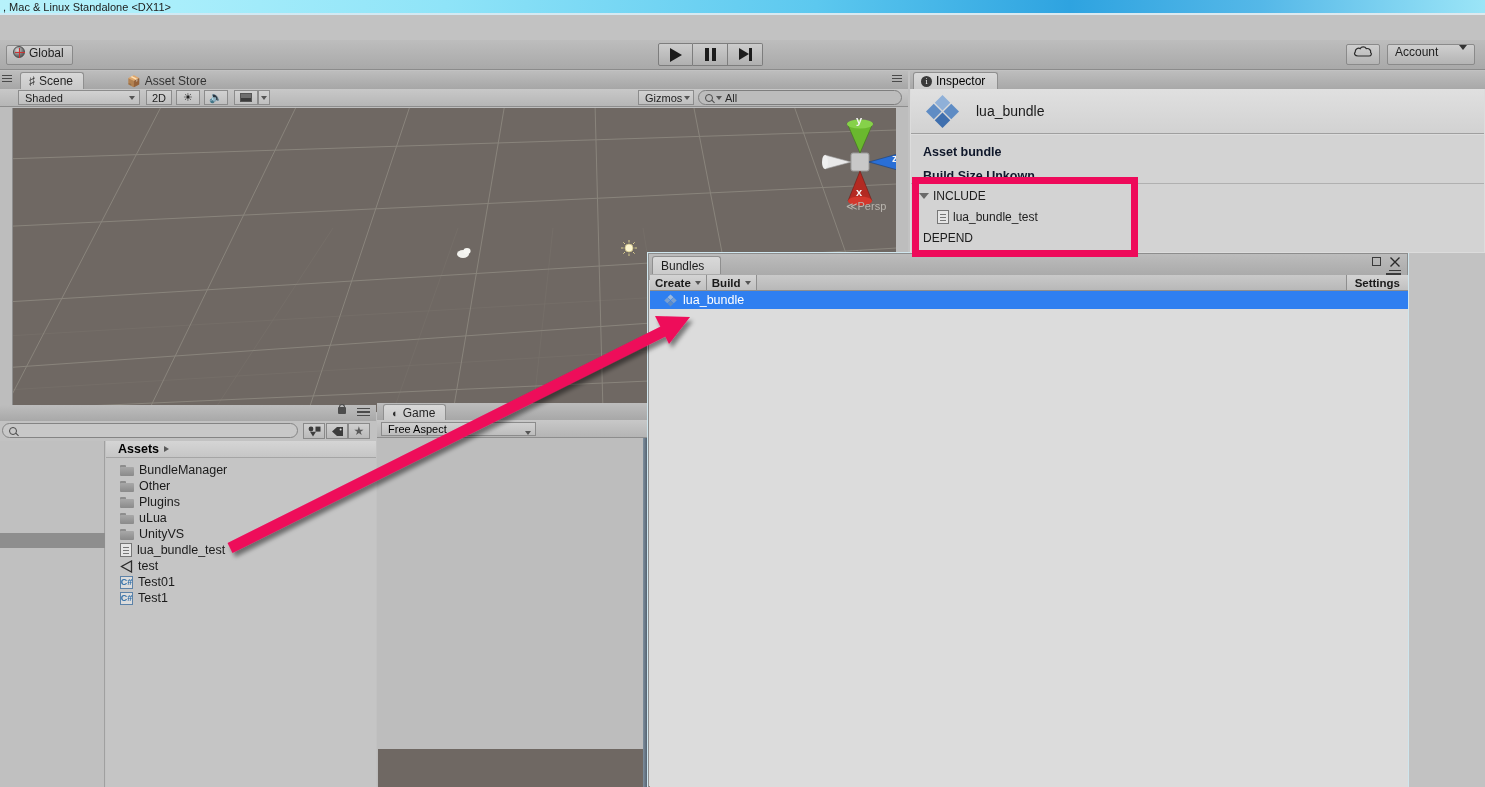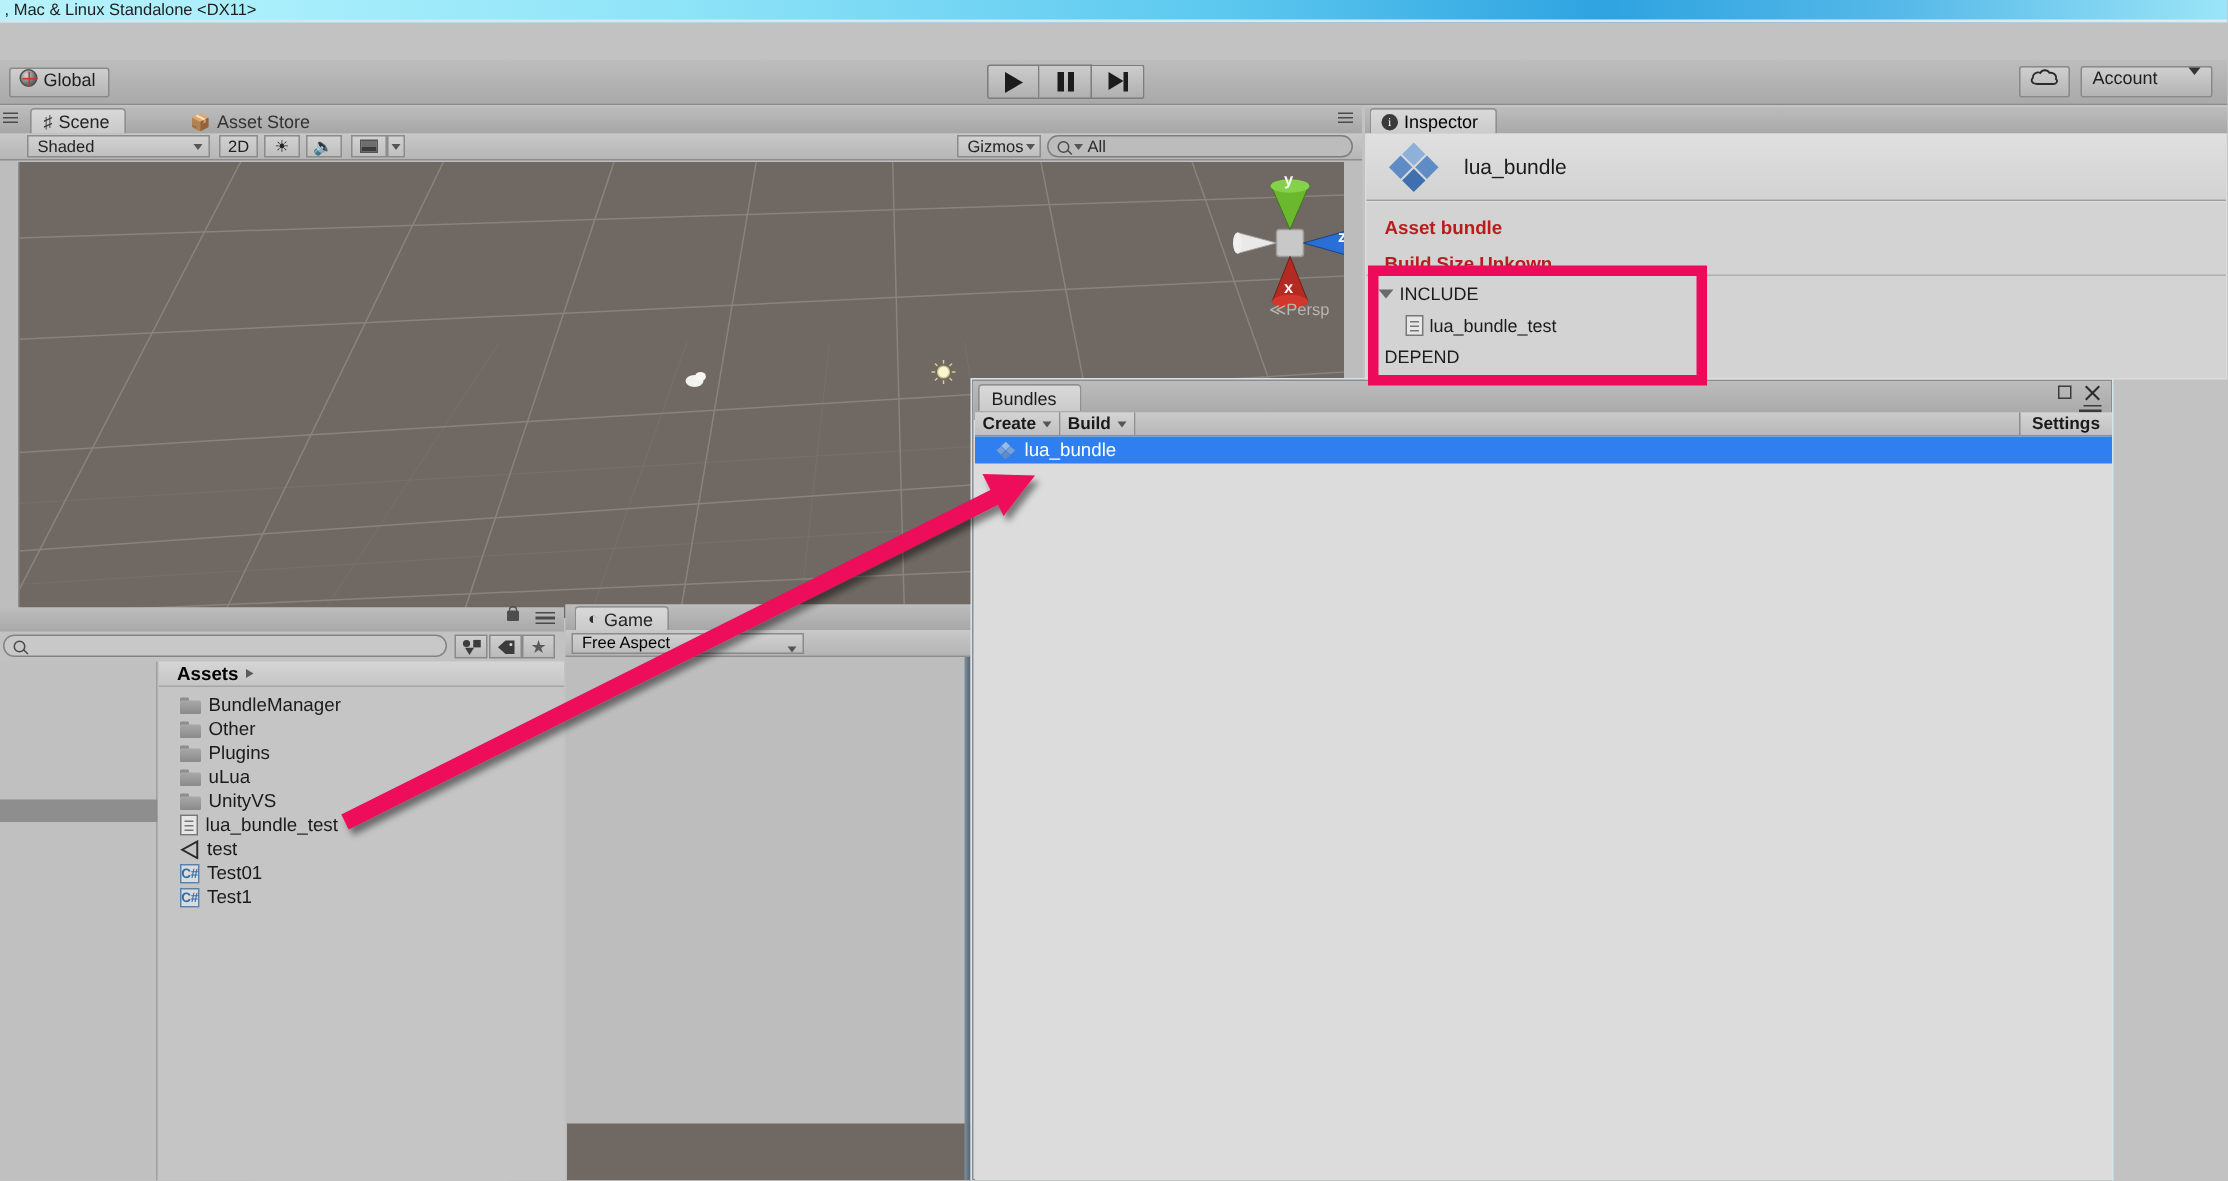--- a/index.html
+++ b/index.html
@@ -193,21 +193,21 @@
               background:linear-gradient(to bottom,#d9d9d9,#cbcbcb); border:1px solid #8f8f8f;
               border-bottom:none; border-radius:3px 3px 0 0; display:flex;align-items:center;gap:4px;
               font-size:12px; cursor:pointer;}
   .info-ic { width:11px;height:11px;border-radius:50%;background:#3a3a3a;color:#fff;font-size:8px;
              display:flex;align-items:center;justify-content:center;font-family:"Liberation Serif",serif;}
   .insp-header { position:absolute; left:1px; top:18px; width:573px; height:45px;
                  background:linear-gradient(to bottom,#e0e0e0,#d2d2d2); border-bottom:1px solid #9f9f9f;
                  display:flex; align-items:center; padding-left:14px; gap:16px; }
   .bundle-big { width:35px;height:35px;flex:0 0 auto; }
   .insp-body { position:absolute; left:1px; top:64px; width:573px; height:117px; background:#d3d3d3; }
-  .insp-line { position:absolute; left:12px; font-size:12.5px; font-weight:bold; color:#b91c1c; }
+  .insp-line { position:absolute; left:12px; font-size:12.5px; font-weight:bold; color:#0f172a; }
   .insp-sep { position:absolute; left:0; width:573px; height:1px; background:#b0b0b0; }
   .inc-row { position:absolute; display:flex; align-items:center; gap:4px; font-size:12px; color:#1c1c1c; }
   .tri-down { width:0;height:0;border-left:5px solid transparent;border-right:5px solid transparent;border-top:6px solid #6a6a6a; }
 
   
   .anno-box {
     position:absolute; left:912px; top:177px; width:226px; height:80px;
     border:7px solid #ee0a5a; background:transparent; pointer-events:none;
   }
   .anno-arrow { position:absolute; left:0; top:0; width:1485px; height:787px; pointer-events:none; }

